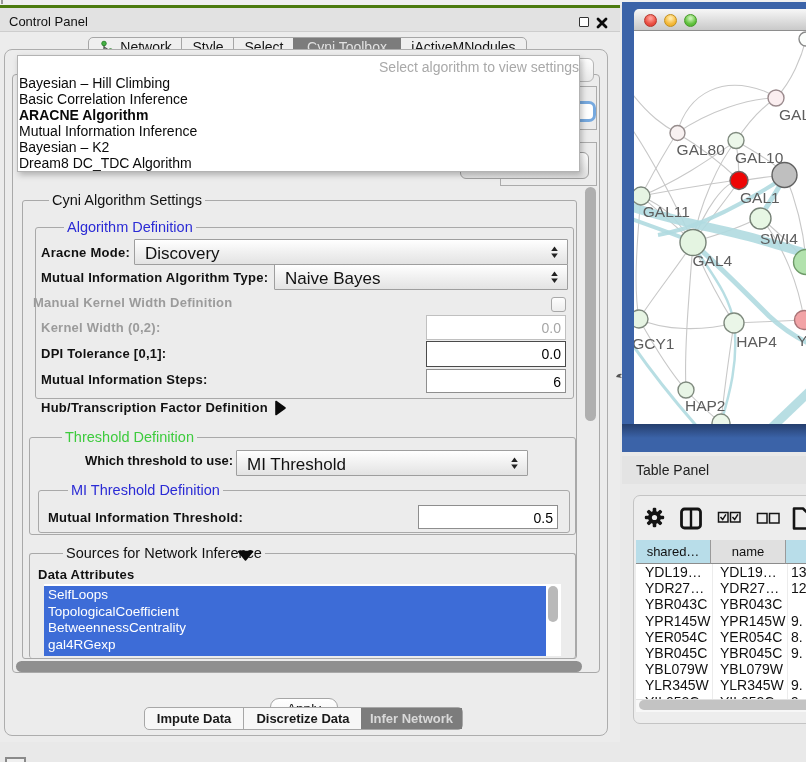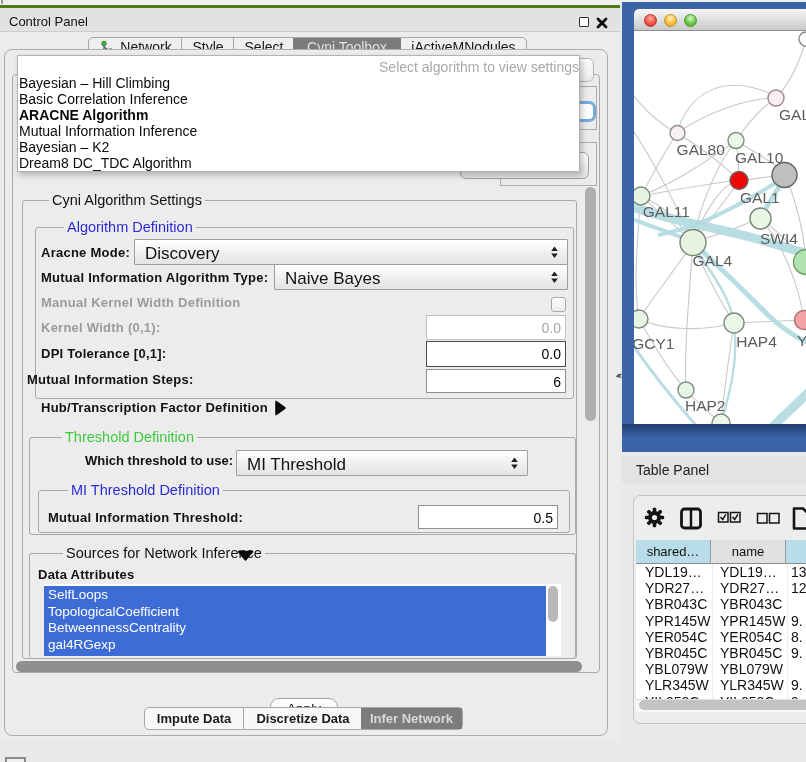--- a/index.html
+++ b/index.html
@@ -78,34 +78,34 @@
 
 <div class="lbl bold" style="left:41px;top:270px;">Mutual Information Algorithm Type:</div>
 <div class="combo" style="left:274px;top:264px;width:292px;height:24px;">
   <span class="ctext">Naive Bayes</span>
   <svg class="spin" viewBox="0 0 9 16">
       <path d="M4.5 2.5 L7.8 7 L1.2 7 Z" fill="#222"></path>
       <path d="M4.5 14 L7.8 9.5 L1.2 9.5 Z" fill="#222"></path>
     </svg>
 </div>
 
-<div class="lbl bold gray" style="left:41px;top:295px;text-align:right;">Manual Kernel Width Definition</div>
+<div class="lbl bold gray" style="left:33px;top:295px;text-align:right;">Manual Kernel Width Definition</div>
 <div class="abs" style="left:551px;top:297px;width:13px;height:13px;border:1px solid #a8a8a8;border-radius:3px;background:linear-gradient(#fdfdfd,#ededed);"></div>
 
-<div class="lbl bold gray" style="left:41px;top:320px;">Kernel Width (0,1):</div>
+<div class="lbl bold gray" style="left:41px;top:320px;">Kernel Width (0,2):</div>
 <div class="inp" style="left:426px;top:315px;width:140px;height:25px;border:1px solid #c0c0c0;">
     <span style="color:#a6a6a6;">0.0</span>
   </div>
 
 <div class="lbl bold" style="left:41px;top:346px;">DPI Tolerance [0,1]:</div>
 <div class="inp" style="left:426px;top:341px;width:140px;height:26px;border:1.5px solid #4a4a4a;">
     <span style="color:#000;">0.0</span>
   </div>
 
-<div class="lbl bold" style="left:27px;top:372px;">Mutual Information Steps:</div>
+<div class="lbl bold" style="left:41px;top:372px;">Mutual Information Steps:</div>
 <div class="inp" style="left:426px;top:369px;width:140px;height:24px;border:1px solid #8e8e8e;">
     <span style="color:#000;">6</span>
   </div>
 
 <div class="lbl bold" style="left:41px;top:400px;">Hub/Transcription Factor Definition</div>
 <svg class="abs" style="left:274px;top:400px;" width="13" height="16">
     <path d="M2 1.5 L11 8 L2 14.5 Z" fill="#0a0a0a" stroke="#0a0a0a" stroke-width="1.6" stroke-linejoin="round"></path>
   </svg>
 
 <div class="groupbox" style="left:29px;top:437px;width:545px;height:96px;"></div>

